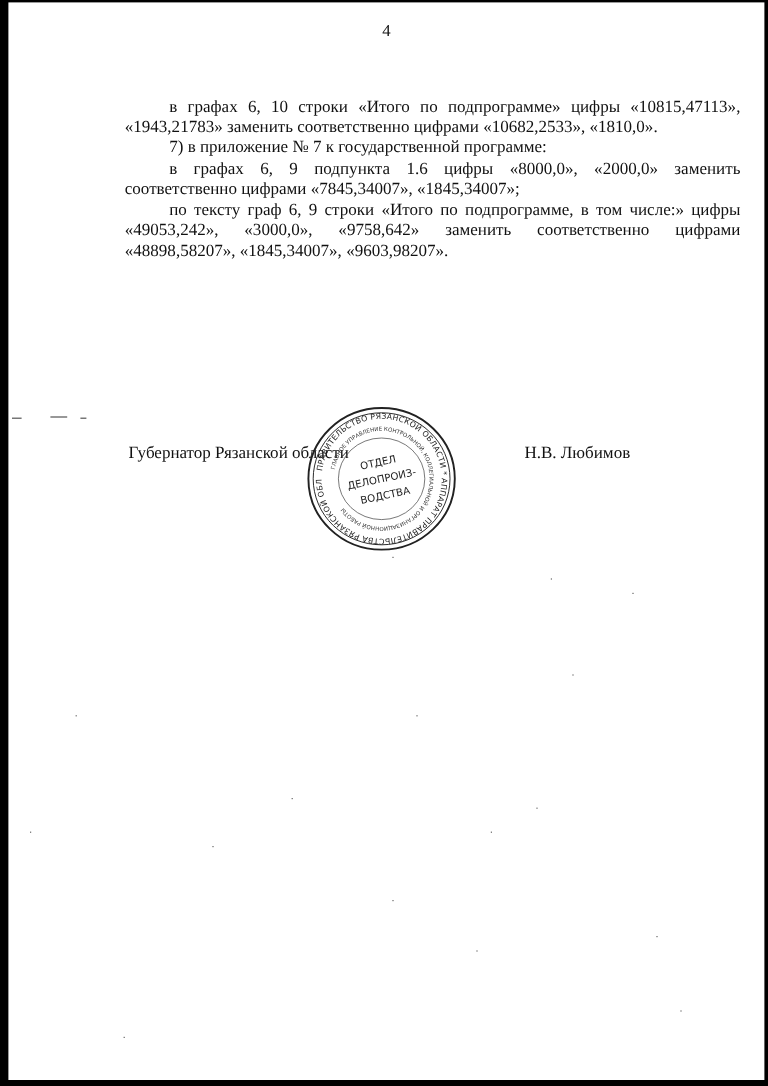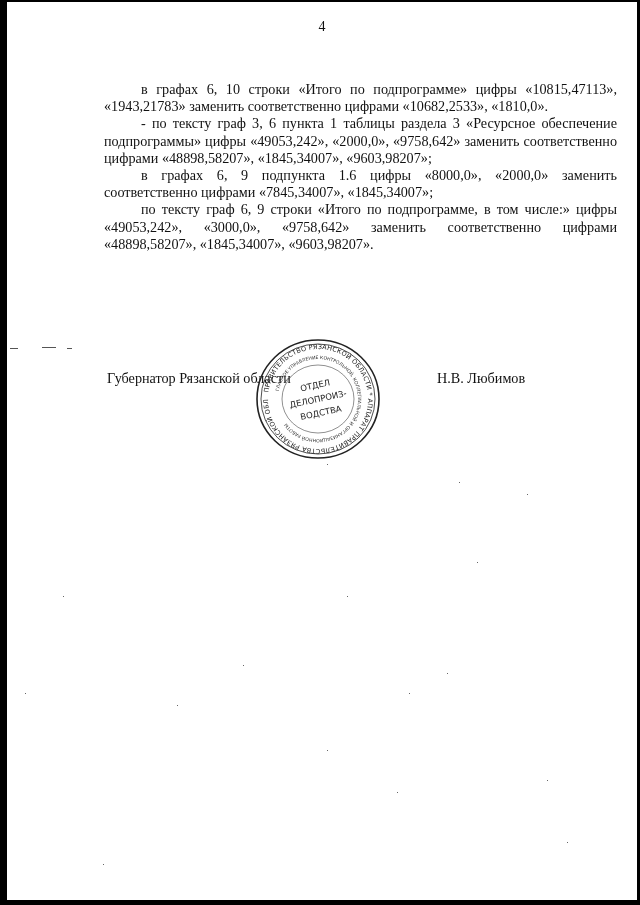--- a/index.html
+++ b/index.html
@@ -31,21 +31,21 @@
     .dash { position: absolute; height: 1px; background: #555; }
   </style>
 </head>
 <body>
 
 <div class="page">
   <div class="pnum">4</div>
 
   <div class="body-text">
     <p class="p ind">в графах 6, 10 строки «Итого по подпрограмме» цифры «10815,47113», «1943,21783» заменить соответственно цифрами «10682,2533», «1810,0».</p>
-    <p class="p ind">- по тексту граф 3, 6 пункта 1 таблицы раздела 3 «Ресурсное обеспечение подпрограммы» цифры «49053,242», «2000,0», «9758,642» заменить соответственно цифрами «48898,58207», «1845,34007», «9603,98207»;</p>
+    <p class="p ind">7) в приложение № 7 к государственной программе:</p>
     <p class="p ind">в графах 6, 9 подпункта 1.6 цифры «8000,0», «2000,0» заменить соответственно цифрами «7845,34007», «1845,34007»;</p>
     <p class="p ind">по тексту граф 6, 9 строки «Итого по подпрограмме, в том числе:» цифры «49053,242», «3000,0», «9758,642» заменить соответственно цифрами «48898,58207», «1845,34007», «9603,98207».</p>
   </div>
 
   <div class="sig" style="left:100px;">Губернатор Рязанской области</div>
   <div class="sig" style="left:430px;">Н.В. Любимов</div>
 
   <svg class="stamp" viewBox="0 0 126 122">
     <defs>
       <path id="outerArc" d="M63,61 m-50,0 a50,50 0 1,1 100,0 a50,50 0 1,1 -100,0"></path>

